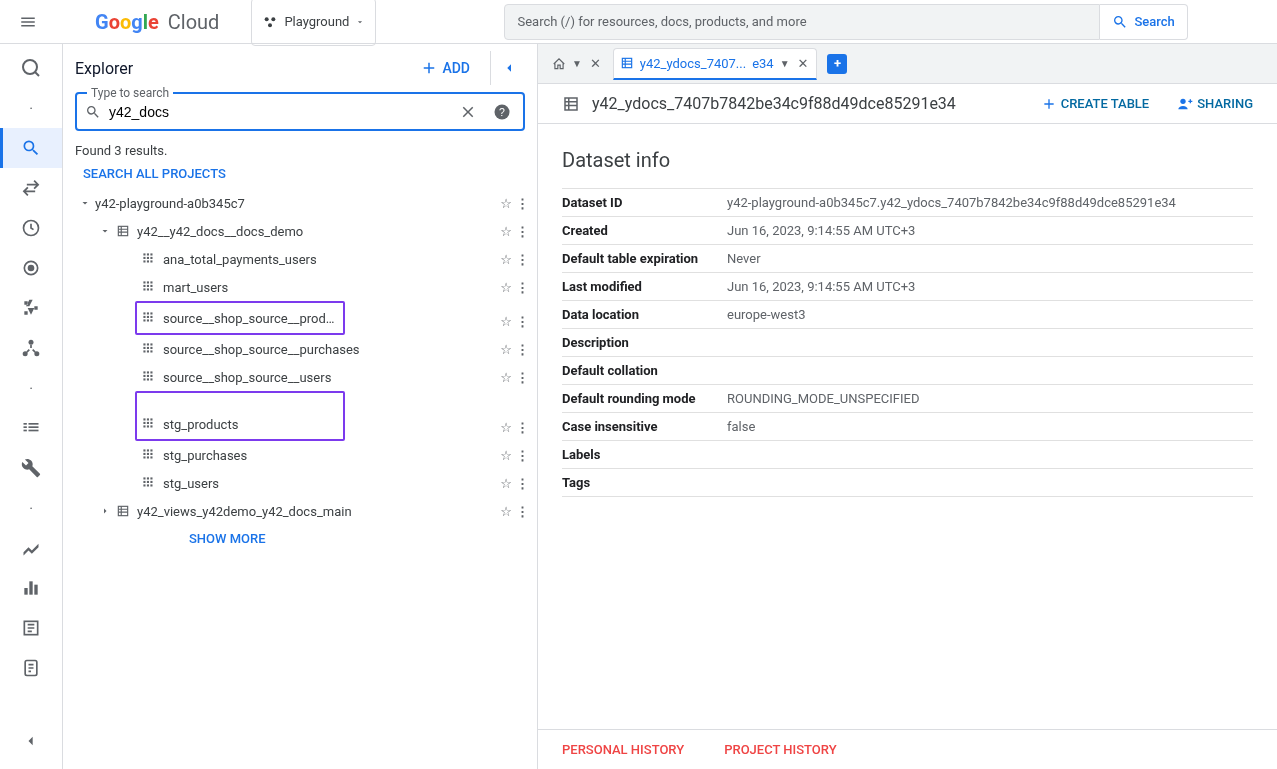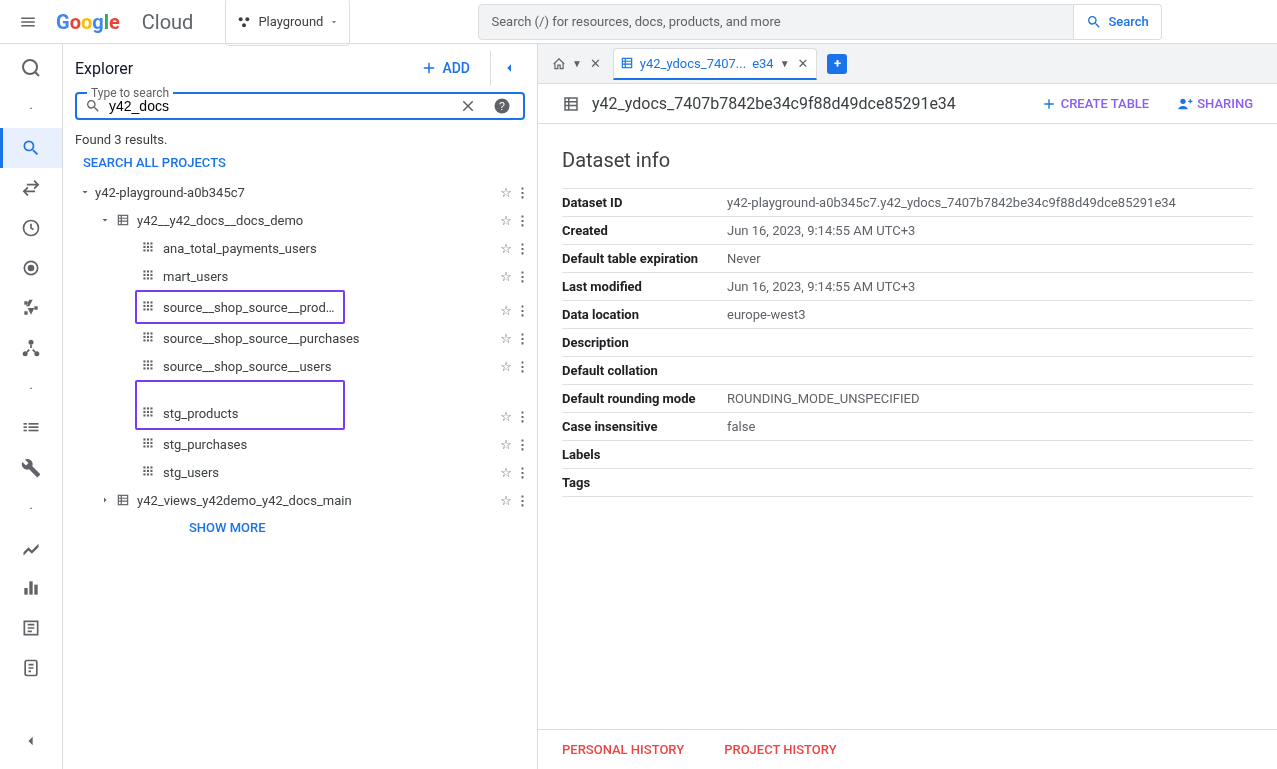--- a/index.html
+++ b/index.html
@@ -1,21 +1,21 @@
 <!DOCTYPE html>
 <html><head>
 <meta charset="utf-8">
 <style>
 * { box-sizing: border-box; margin: 0; padding: 0; }
 body { font-family: 'Google Sans', Roboto, Arial, sans-serif; font-size: 13px; color: #3c4043; overflow: hidden; }
 
 
 .topbar { height: 44px; display: flex; align-items: center; padding: 0 8px; border-bottom: 1px solid #dadce0; gap: 8px; }
 .hamburger { width: 40px; height: 40px; display:flex; align-items:center; justify-content:center; cursor:pointer; color:#5f6368; border-radius:50%; }
-.gc-logo { display:flex; align-items:center; gap:20px; font-size: 20px; }
+.gc-logo { display:flex; align-items:center; gap:7px; font-size: 20px; margin-left: 39px; }
 .gc-logo .g1{color:#4285F4;}.gc-logo .g2{color:#EA4335;}.gc-logo .g3{color:#FBBC05;}.gc-logo .g4{color:#4285F4;}.gc-logo .g5{color:#34A853;}.gc-logo .g6{color:#EA4335;}
 .gc-logo .cloud { color:#5f6368; font-weight:400; margin-left:2px; }
 .project-picker { margin-left: 24px; height: 48px; border:1px solid #dadce0; border-radius:4px; display:flex; align-items:center; padding: 0 10px; gap: 6px; cursor:pointer; }
 .project-picker .dots { font-size:14px; }
 .searchbox-wrap { margin-left: 120px; display:flex; align-items:center; }
 .searchbox { width: 596px; height:36px; border:1px solid #dadce0; background:#f1f3f4; border-radius:4px 0 0 4px; padding: 0 12px; display:flex; align-items:center; color:#5f6368; }
 .search-btn-top { height:36px; border:1px solid #dadce0; border-left:none; border-radius:0 4px 4px 0; display:flex; align-items:center; padding: 0 12px; color:#1a73e8; gap:6px; font-weight:500; cursor:pointer; }
 
 
 .main { display:flex; height: calc(100vh - 44px); }
@@ -29,21 +29,21 @@
 
 
 .explorer { width: 475px; border-right:1px solid #dadce0; display:flex; flex-direction:column; }
 .explorer-head { height:48px; display:flex; align-items:center; justify-content:space-between; padding: 0 12px; }
 .explorer-head h2 { font-size:16px; font-weight:400; color:#0f172a; }
 .explorer-head-actions { display:flex; align-items:center; gap:0; }
 .add-btn { display:flex; align-items:center; gap:4px; color:#1a73e8; font-weight:500; font-size:14px; padding: 8px 12px; cursor:pointer; }
 .collapse-btn { color:#1a73e8; padding:8px; border-left:1px solid #dadce0; margin-left:8px; cursor:pointer; }
 .search-section { padding: 0 12px 4px 12px; position:relative; }
 .search-label { font-size:12px; color:#5f6368; position:absolute; top:-6px; left:24px; background:white; padding:0 4px; }
-.search-field-wrap { border:2px solid #1a73e8; border-radius:4px; height:28px; display:flex; align-items:center; padding:0 8px; gap:8px; }
+.search-field-wrap { border:2px solid #1a73e8; border-radius:4px; height:39px; display:flex; align-items:center; padding:0 8px; gap:8px; }
 .search-field-wrap input { flex:1; border:none; outline:none; font-size:14px; }
 .iconbtn { color:#5f6368; cursor:pointer; padding:4px; display:flex; align-items:center; }
 .results-line { padding: 8px 12px 4px 12px; font-size:13px; color:#3c4043; }
 .search-all { padding: 4px 12px 8px 20px; color:#1a73e8; font-weight:500; font-size:13px; cursor:pointer; }
 
 .tree { flex:1; overflow:auto; font-size:13px; }
 .tree-row { display:flex; align-items:center; height:28px; padding-right:8px; cursor:pointer; }
 .tree-row .label { flex:1; white-space:nowrap; overflow:hidden; text-overflow:ellipsis; }
 .tree-row .actions { display:flex; align-items:center; gap:4px; }
 .star { color:#5f6368; cursor:pointer; }
@@ -59,21 +59,21 @@
 .content { flex:1; display:flex; flex-direction:column; min-width:0; }
 .tabbar { height:40px; background:#f1f3f4; border-bottom:1px solid #dadce0; display:flex; align-items:center; padding:0 8px; gap:4px; }
 .tab { display:flex; align-items:center; gap:6px; height:32px; padding:0 6px; font-size:13px; color:#5f6368; cursor:pointer; border-radius:4px 4px 0 0;}
 .tab.home { }
 .tab.active { background:white; border:1px solid #dadce0; border-bottom:2px solid #1a73e8; color:#1a73e8; }
 .tab .close { color:#5f6368; padding:2px; }
 .tab-dropdown-arrow { font-size:10px; color:#5f6368; }
 .addtab { width:20px; height:20px; background:#1a73e8; color:white; border-radius:3px; display:flex; align-items:center; justify-content:center; cursor:pointer; margin-left:6px; font-weight:bold; }
 .titlebar { height:40px; display:flex; align-items:center; padding:0 24px; gap:12px; border-bottom:1px solid #dadce0; }
 .titlebar .ds-title { font-size:16px; color:#3c4043; flex:1; min-width:0; white-space:nowrap; overflow:hidden; text-overflow:ellipsis; }
-.titlebar .action { color:#8b5cf6; font-weight:500; display:flex; align-items:center; gap:4px; font-size:13px; cursor:pointer; margin-left:16px; }
+.titlebar .action { color:#0369a1; font-weight:500; display:flex; align-items:center; gap:4px; font-size:13px; cursor:pointer; margin-left:16px; }
 .info-section { padding: 24px; }
 .info-section h3 { font-size:20px; font-weight:400; margin-bottom:16px; }
 .info-table { width:100%; border-collapse:collapse; }
 .info-table tr { border-top:1px solid #e0e0e0; border-bottom:1px solid #e0e0e0; }
 .info-table td { padding:6px 0; font-size:13px; }
 .info-table td:first-child { font-weight:700; width:165px; color:#202124; }
 .info-table td:last-child { color:#5f6368; }
 .footer-tabs { border-top:1px solid #dadce0; display:flex; height:40px; align-items:center; padding:0 24px; gap:40px; font-size:13px; font-weight:500; color:#ef4444; }
 .footer-tabs span { cursor:pointer; }
 

